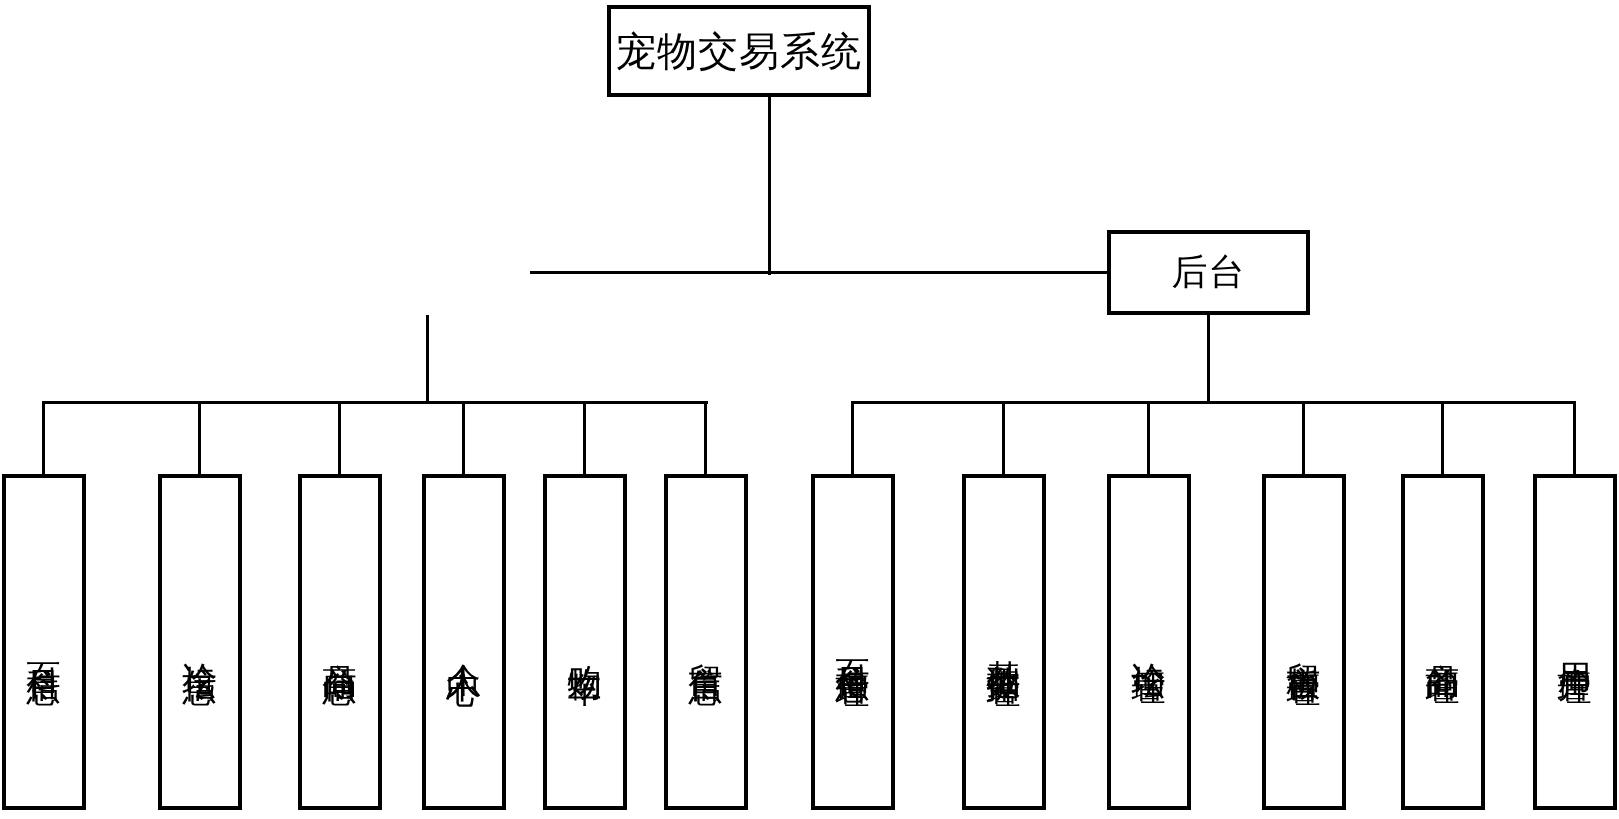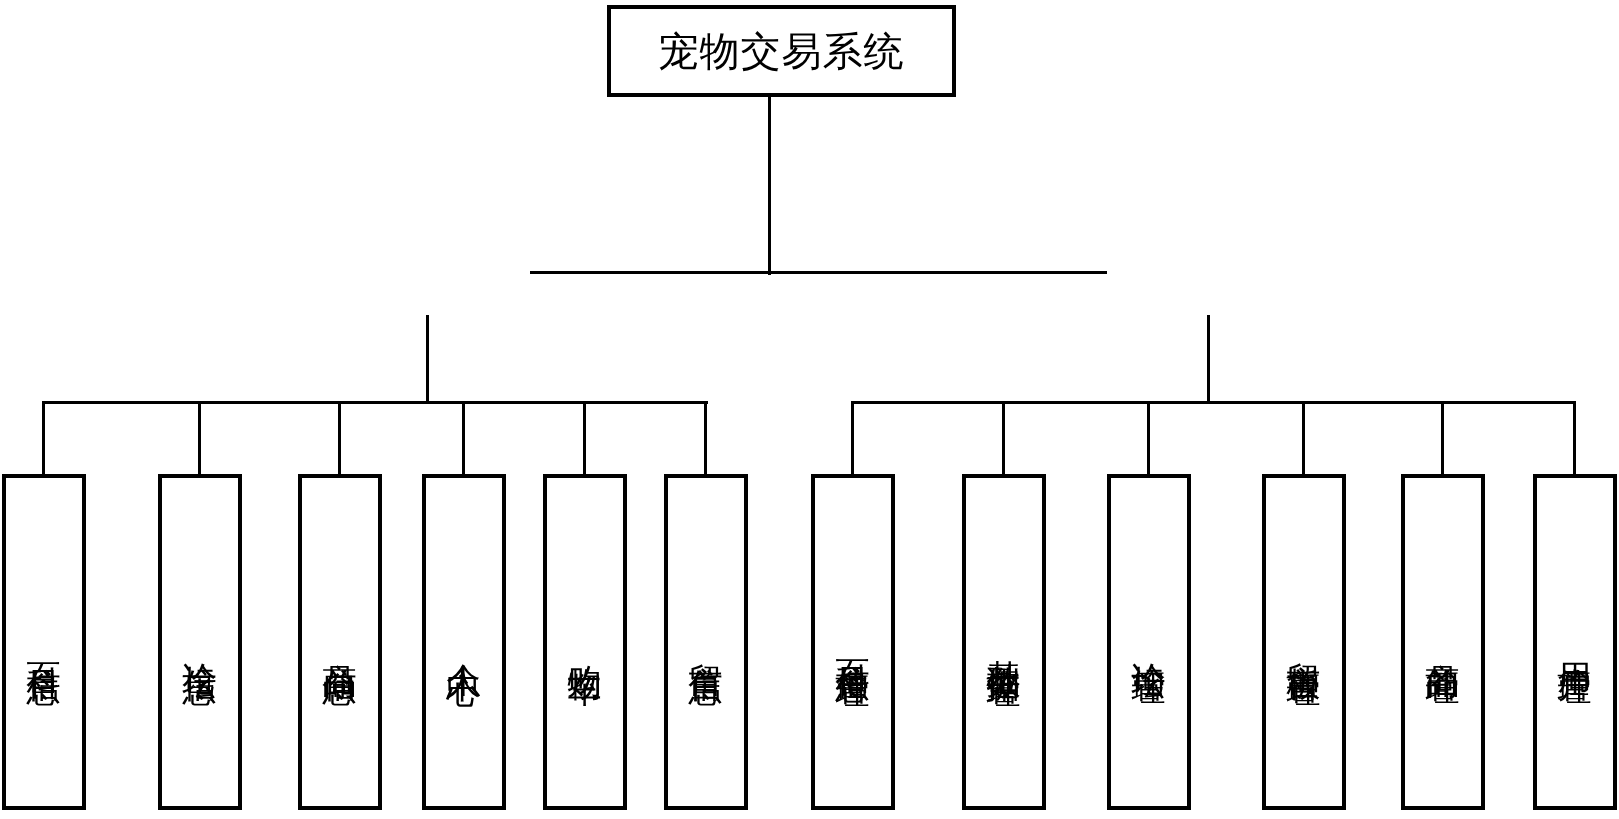--- a/index.html
+++ b/index.html
@@ -40,23 +40,24 @@
     background: #000000;
   }
   .line.v { width: 3px; }
   .line.h { height: 3px; }
 </style>
 </head>
 <body>
 
 <div id="canvas">
 
-  <div class="box root" style="left:607px; top:5px; width:349px; height:92px;">宠物交易系统</div>
+  <div class="box root" style="left:607px; top:5px; width:264px; height:92px;">宠物交易系统</div>
 
 
+  <div class="box branch" style="left:1107px; top:230px; width:203px; height:85px;">后台</div>
 
   <div class="box leaf" style="left:2px; top:474px; width:84px; height:336px;">百科信息</div>
   <div class="box leaf" style="left:158px; top:474px; width:84px; height:336px;">论坛信息</div>
   <div class="box leaf" style="left:298px; top:474px; width:84px; height:336px;">商品信息</div>
   <div class="box leaf" style="left:422px; top:474px; width:84px; height:336px;">个人中心</div>
   <div class="box leaf" style="left:543px; top:474px; width:84px; height:336px;">购物车</div>
   <div class="box leaf" style="left:664px; top:474px; width:84px; height:336px;">留言信息</div>
 
   <div class="box leaf" style="left:811px; top:474px; width:84px; height:336px;">百科信息管理</div>
   <div class="box leaf" style="left:962px; top:474px; width:84px; height:336px;">基础数据管理</div>

